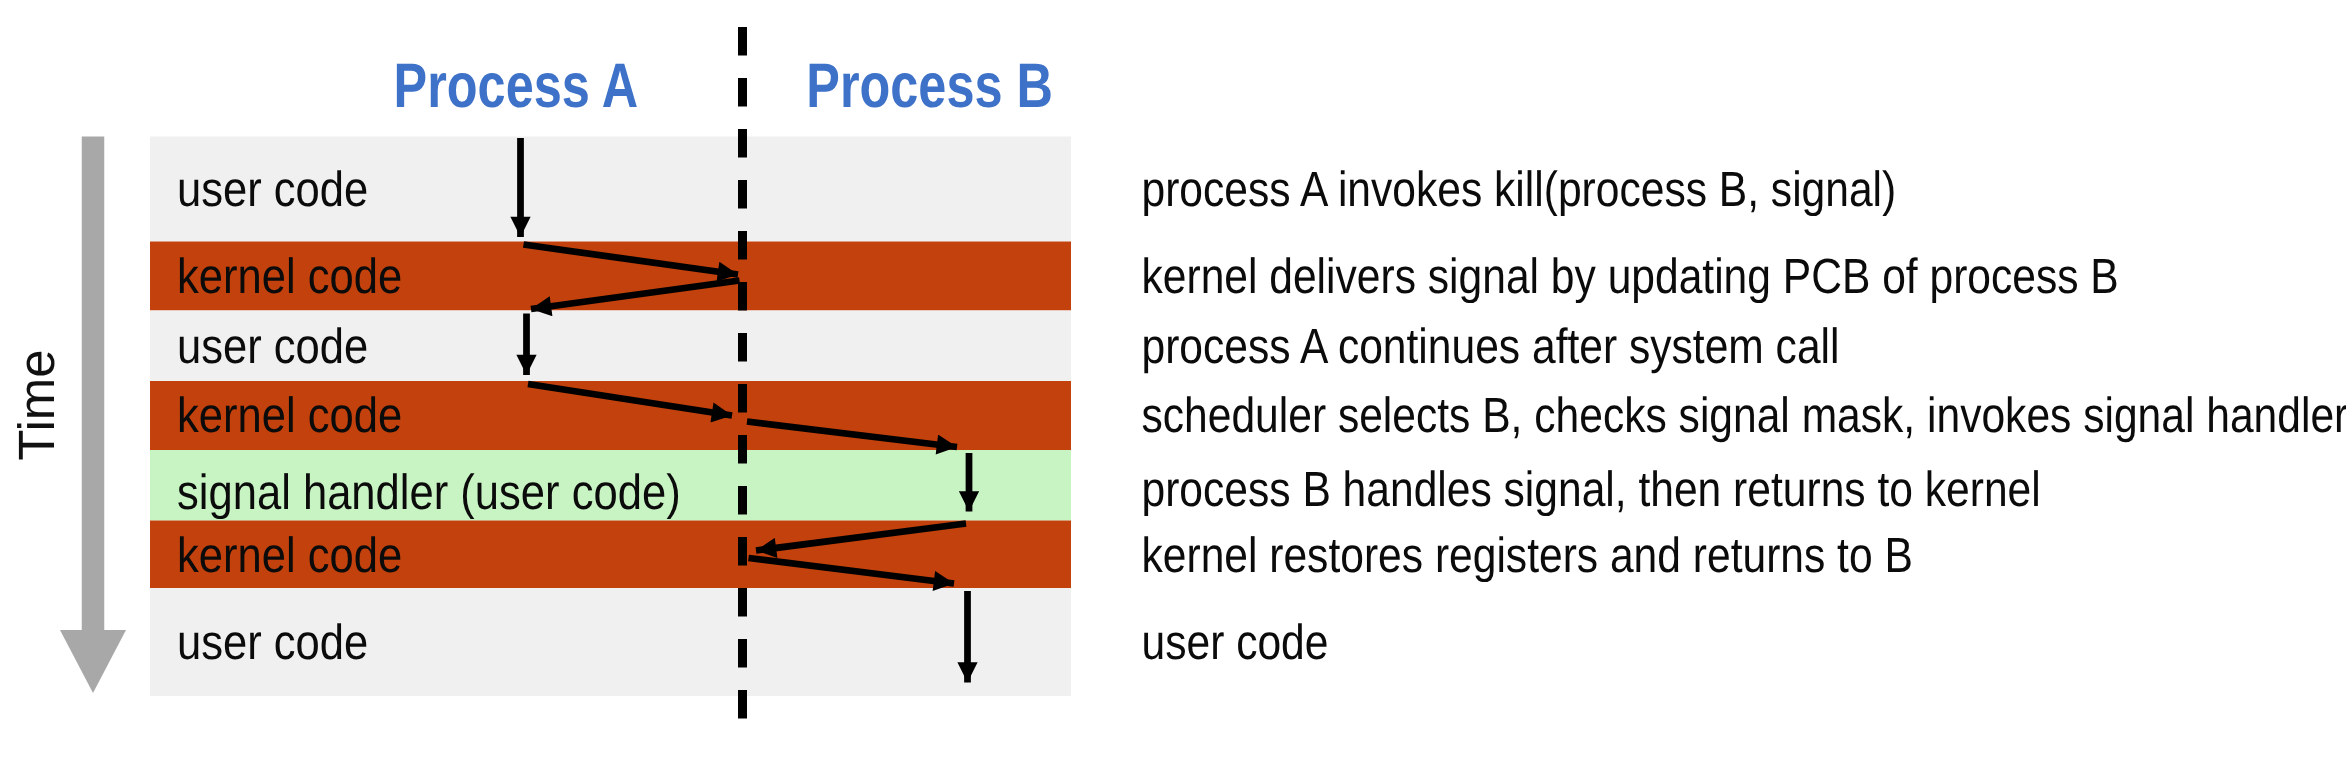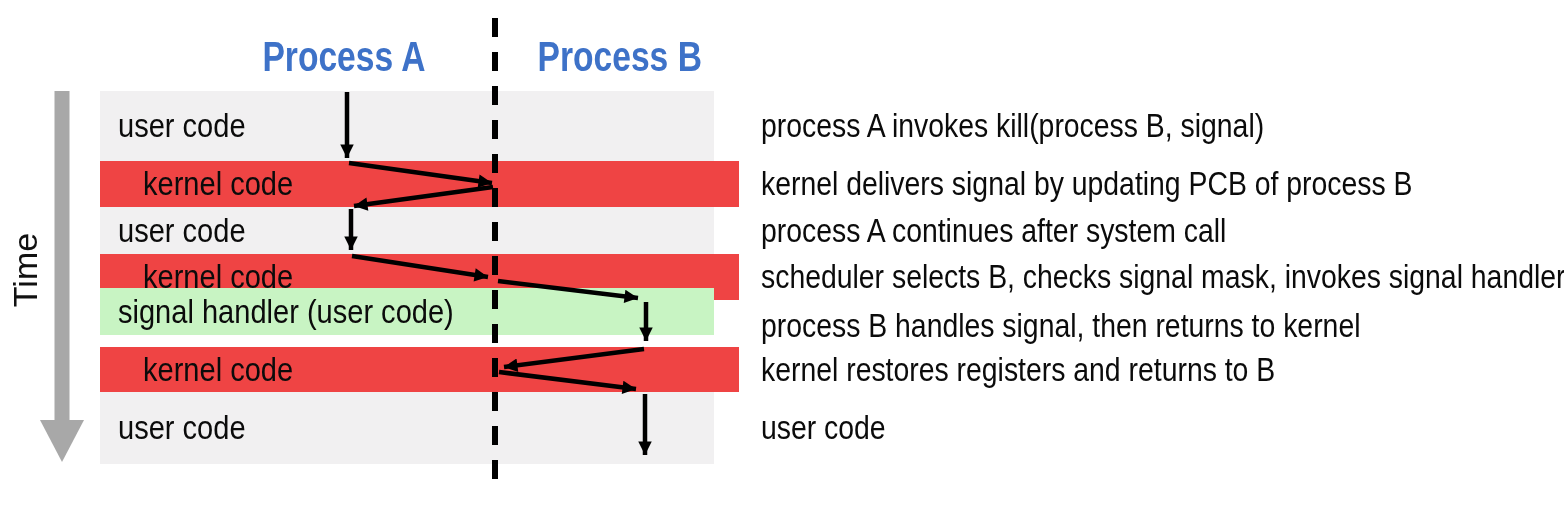--- a/index.html
+++ b/index.html
@@ -9,21 +9,21 @@
     background:#ffffff;
     font-family:"Liberation Sans",sans-serif;
     overflow:hidden;
   }
   
   .band{
     position:absolute;left:100px;width:614px;
     display:flex;align-items:center;
   }
   .band-user{background:#f1f0f1;}
-  .band-kernel{background:#ef4444;padding-left:25px;}
+  .band-kernel{background:#c2410c;}
   .band-signal-handler{background:#c8f4c3;}
   .band-label{
     display:inline-block;
     margin-left:18px;
     font-size:33px;color:#0b0b0b;
     white-space:nowrap;
     transform:scaleX(0.88);
     transform-origin:0 50%;
   }
   
@@ -71,21 +71,21 @@
   </div>
   <div class="band band-kernel" style="top:161px;height:46px;">
     <span class="band-label">kernel code</span>
   </div>
   <div class="band band-user" style="top:207px;height:47px;">
     <span class="band-label">user code</span>
   </div>
   <div class="band band-kernel" style="top:254px;height:46px;">
     <span class="band-label">kernel code</span>
   </div>
-  <div class="band band-signal-handler" style="top:288px;height:47px;">
+  <div class="band band-signal-handler" style="top:300px;height:47px;align-items:flex-end;">
     <span class="band-label">signal handler (user code)</span>
   </div>
   <div class="band band-kernel" style="top:347px;height:45px;">
     <span class="band-label">kernel code</span>
   </div>
   <div class="band band-user" style="top:392px;height:72px;">
     <span class="band-label">user code</span>
   </div>
 
   <div class="annotation" style="top:91px;height:70px;">

